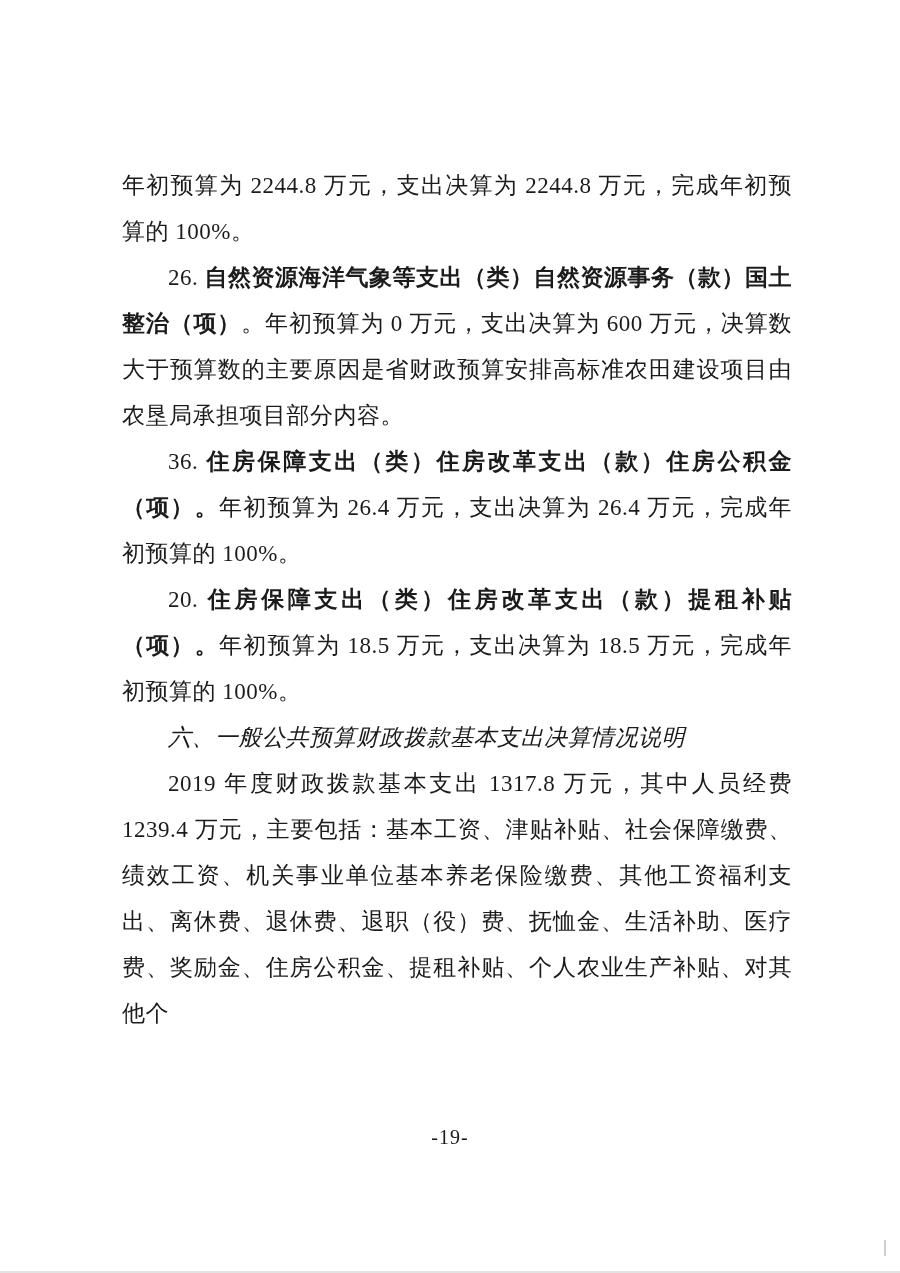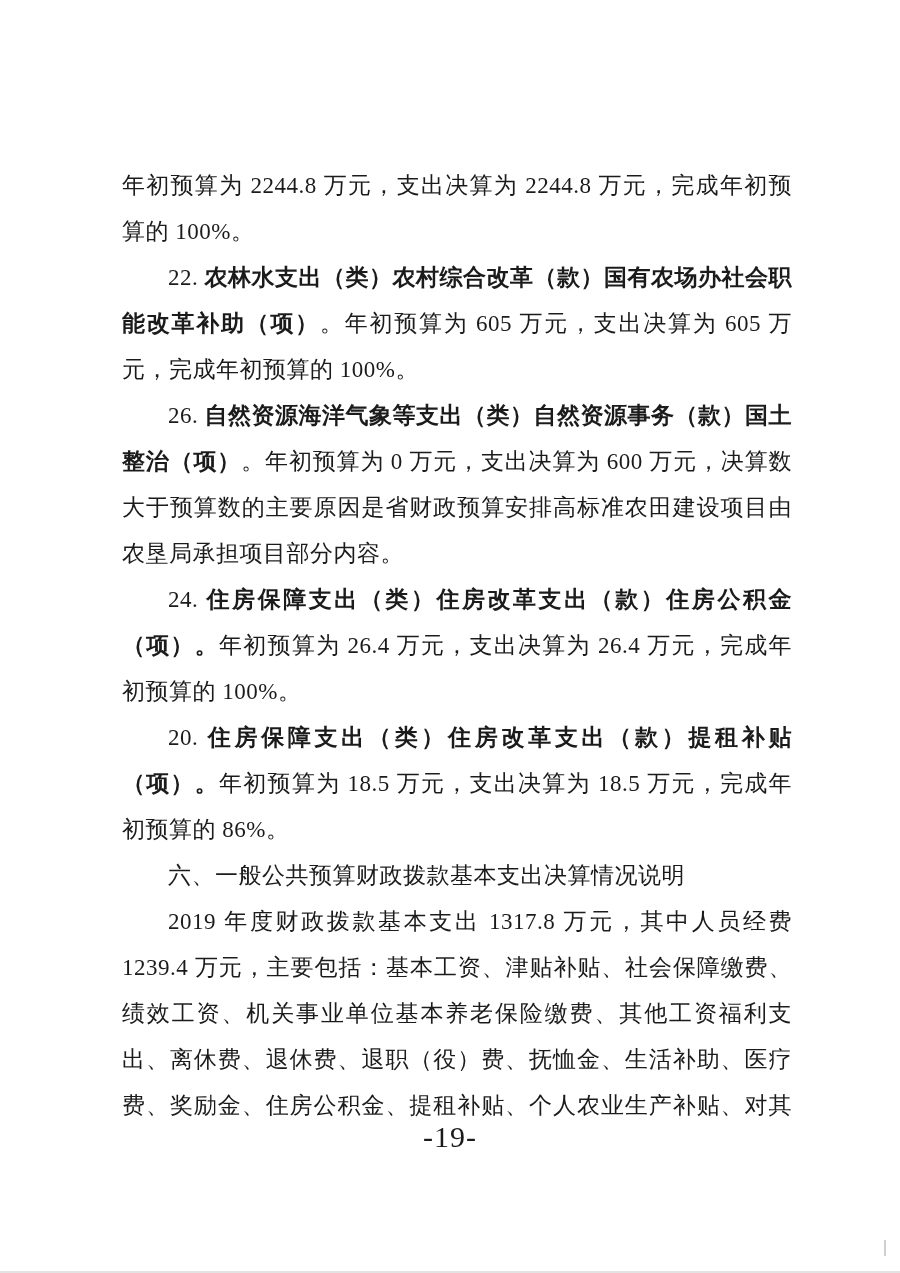--- a/index.html
+++ b/index.html
@@ -34,28 +34,29 @@
     text-indent: 2em;
   }
   .para.no-indent {
     text-indent: 0;
   }
   .item-title {
     font-weight: bold;
   }
   .heading {
     font-weight: normal;
+    font-style: italic;
   }
   .pageno {
     position: absolute;
     top: 1122px;
     left: 0;
     width: 100%;
     text-align: center;
-    font-size: 30px;
+    font-size: 20px;
     line-height: 30px;
     letter-spacing: 1px;
   }
   
   .scan-dot {
     position: absolute;
     left: 304px;
     top: 360px;
     width: 3px;
     height: 3px;
@@ -81,27 +82,26 @@
 </style>
 </head>
 <body>
 
 <div class="page">
 
   <div class="content">
 
     <p class="para no-indent"><span>年初预算为 2244.8 万元，支出决算为 2244.8 万元，完成年初预算的 100%。</span></p>
 
-    <p class="para"><span>22. </span><span class="item-title">农林水支出（类）农村综合改革（款）国有农场办社会职能改革补助（项）</span><span>。年初预算为 605 万元，支出决算为 605 万元，完成年初预算的 100%。</span></p>
 
     <p class="para"><span>26. </span><span class="item-title">自然资源海洋气象等支出（类）自然资源事务（款）国土整治（项）</span><span>。年初预算为 0 万元，支出决算为 600 万元，决算数大于预算数的主要原因是省财政预算安排高标准农田建设项目由农垦局承担项目部分内容。</span></p>
 
-    <p class="para"><span>24. </span><span class="item-title">住房保障支出（类）住房改革支出（款）住房公积金（项）。</span><span>年初预算为 26.4 万元，支出决算为 26.4 万元，完成年初预算的 100%。</span></p>
+    <p class="para"><span>36. </span><span class="item-title">住房保障支出（类）住房改革支出（款）住房公积金（项）。</span><span>年初预算为 26.4 万元，支出决算为 26.4 万元，完成年初预算的 100%。</span></p>
 
-    <p class="para"><span>20. </span><span class="item-title">住房保障支出（类）住房改革支出（款）提租补贴（项）。</span><span>年初预算为 18.5 万元，支出决算为 18.5 万元，完成年初预算的 86%。</span></p>
+    <p class="para"><span>20. </span><span class="item-title">住房保障支出（类）住房改革支出（款）提租补贴（项）。</span><span>年初预算为 18.5 万元，支出决算为 18.5 万元，完成年初预算的 100%。</span></p>
 
     <p class="para heading"><span>六、一般公共预算财政拨款基本支出决算情况说明</span></p>
 
     <p class="para"><span>2019 年度财政拨款基本支出 1317.8 万元，其中人员经费 1239.4 万元，主要包括：基本工资、津贴补贴、社会保障缴费、绩效工资、机关事业单位基本养老保险缴费、其他工资福利支出、离休费、退休费、退职（役）费、抚恤金、生活补助、医疗费、奖励金、住房公积金、提租补贴、个人农业生产补贴、对其他个</span></p>
 
   </div>
 
   <div class="pageno">-19-</div>
 
   <div class="scan-dot"></div>

